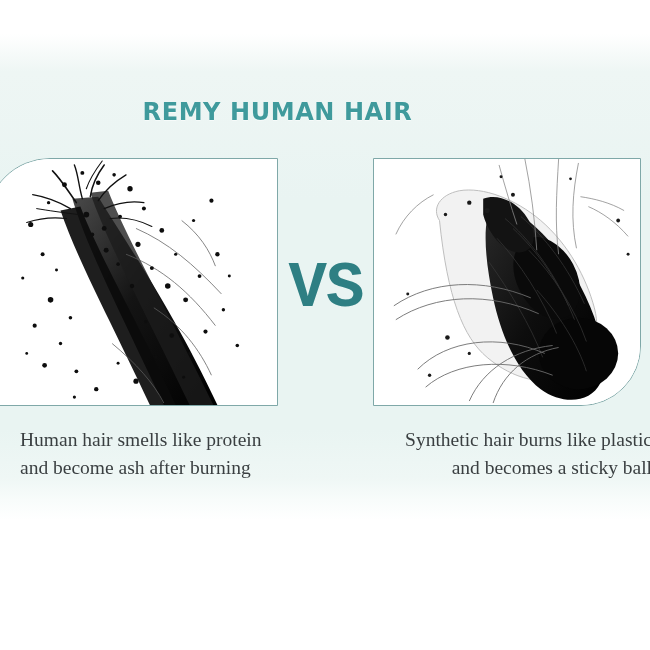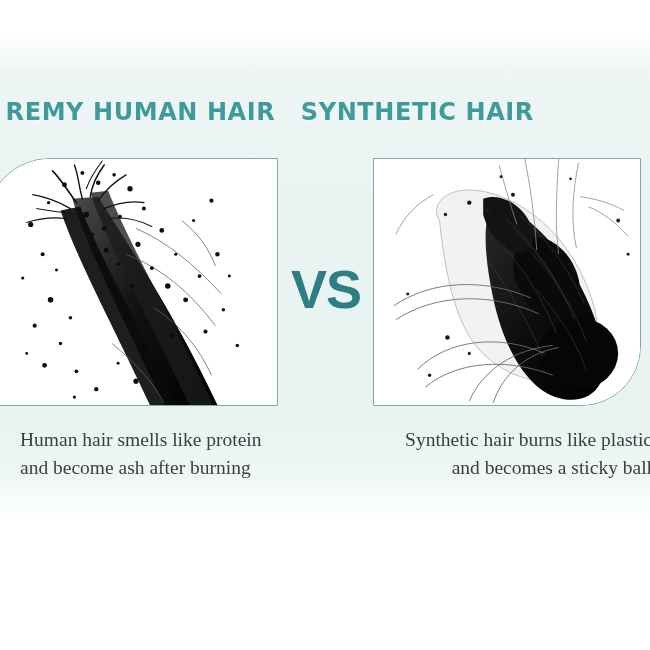--- a/index.html
+++ b/index.html
@@ -111,23 +111,23 @@
     position: absolute;
     left: 283px;
     top: 258px;
     width: 86px;
     height: 62px;
     display: flex;
     align-items: center;
     justify-content: center;
   }
   .vs-text {
-    font-family: Liberation Sans, sans-serif;
+    font-family: Liberation Mono, monospace;
     font-weight: 700;
-    font-size: 54px;
+    font-size: 64px;
     line-height: 1;
     color: #2e7f83;
     letter-spacing: -1px;
   }
 
   
   .caption-row {
     position: absolute;
     left: 12px;
     top: 426px;
@@ -155,23 +155,20 @@
 </head>
 <body>
 
 <div class="infographic">
 
   <div class="bg-field"></div>
 
   <div class="heading-row">
     <div class="heading-cell left">
       <span class="heading-text">REMY HUMAN HAIR</span>
-    </div>
-    <div class="heading-cell right">
-      <span class="heading-text">SYNTHETIC HAIR</span>
     </div>
   </div>
 
   <div class="panel panel-left">
     <svg class="panel-canvas" viewBox="0 0 292 248" preserveAspectRatio="none">
       <rect x="0" y="0" width="292" height="248" fill="#ffffff"></rect>
       <defs>
         <linearGradient id="strandGrad" x1="0" y1="0" x2="1" y2="1">
           <stop offset="0%" stop-color="#4a4a4a"></stop>
           <stop offset="45%" stop-color="#141414"></stop>

